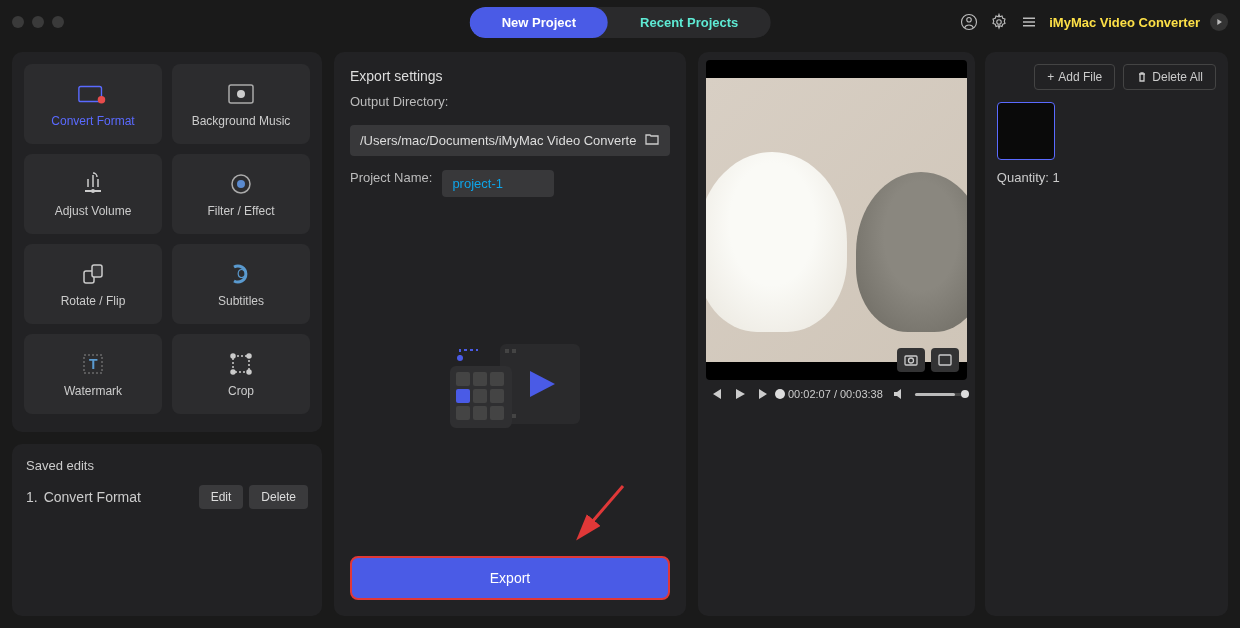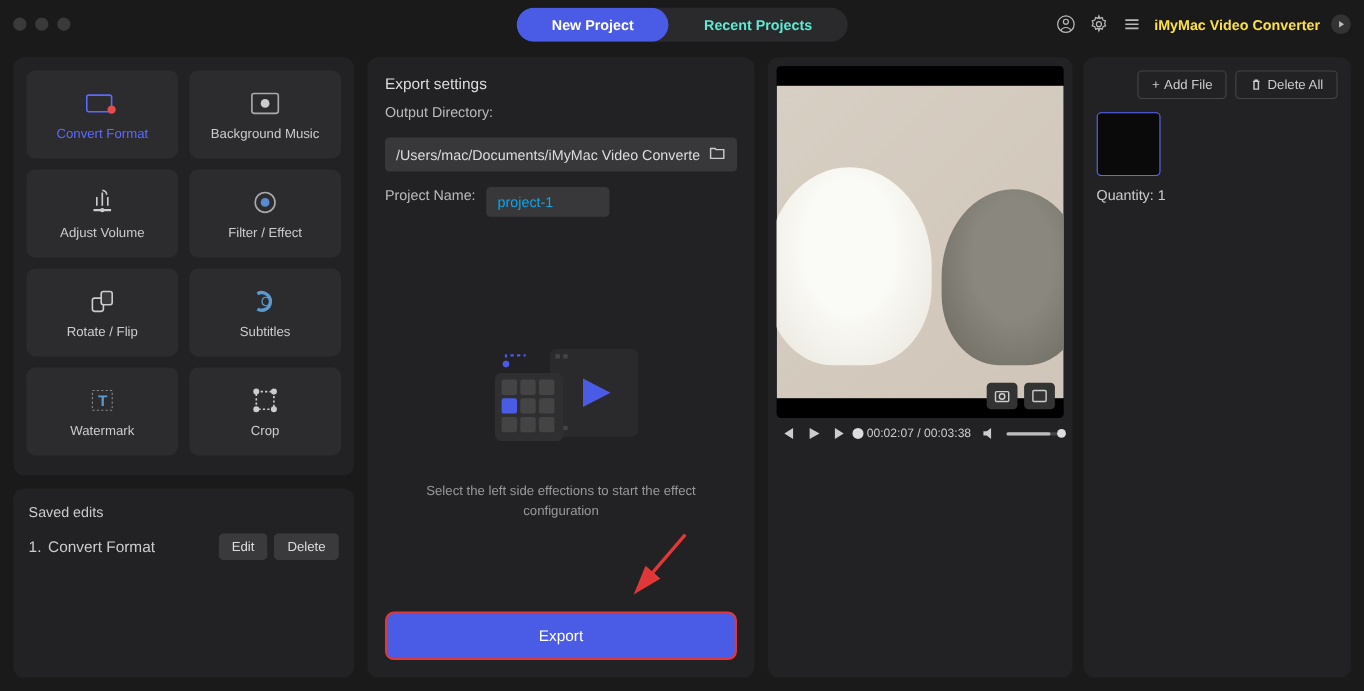--- a/index.html
+++ b/index.html
@@ -239,21 +239,20 @@
           <rect x="70" y="46" width="14" height="14" rx="2" fill="#444"></rect>
         <rect x="36" y="63" width="14" height="14" rx="2" fill="#4a5be6"></rect>
           <rect x="53" y="63" width="14" height="14" rx="2" fill="#444"></rect>
           <rect x="70" y="63" width="14" height="14" rx="2" fill="#444"></rect>
         <rect x="36" y="80" width="14" height="14" rx="2" fill="#444"></rect>
           <rect x="53" y="80" width="14" height="14" rx="2" fill="#444"></rect>
           <rect x="70" y="80" width="14" height="14" rx="2" fill="#444"></rect>
         <path d="M40 32 L40 24 L58 24" stroke="#4a5be6" stroke-width="2" fill="none" stroke-dasharray="3 3"></path>
         <circle cx="40" cy="32" r="3" fill="#4a5be6"></circle>
       </svg>
-      <div class="hint-text">Select the left side effections to start the effect configuration</div>
     </div>
     <svg class="arrow-annot" width="70" height="70" viewBox="0 0 70 70">
       <defs>
           <marker id="ah" markerWidth="10" markerHeight="10" refX="7" refY="3" orient="auto">
             <path d="M0,0 L0,6 L9,3 z" fill="#e03838"></path>
           </marker>
         </defs>
       <line x1="55" y1="8" x2="12" y2="58" stroke="#e03838" stroke-width="3" marker-end="url(#ah)"></line>
     </svg>
     <button class="export-btn">Export</button>

